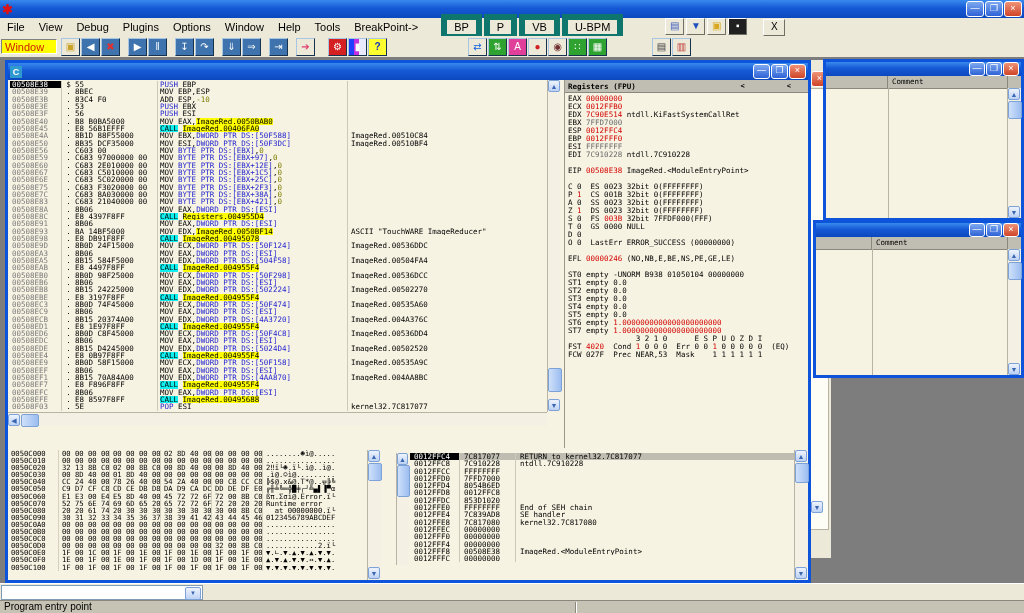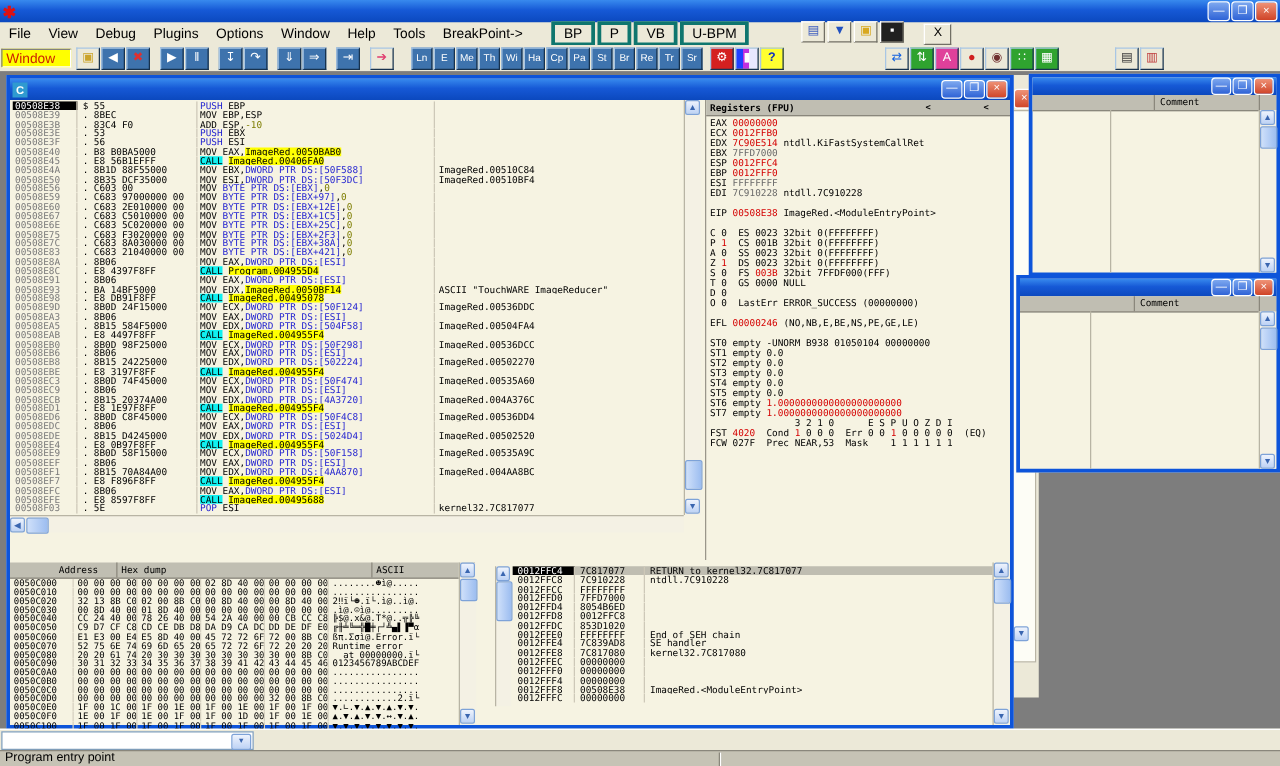--- a/index.html
+++ b/index.html
@@ -11,21 +11,21 @@
   .xptitle{background:linear-gradient(180deg,#388aee 0%,#1659d6 45%,#0b48be 100%);color:#fff;}
   .wbtn{display:inline-block;width:16px;height:14px;margin-left:1px;border:1px solid #fff;border-radius:3px;
     background:linear-gradient(180deg,#7da8ef,#2f63d6);color:#fff;font-size:9px;line-height:12px;text-align:center;vertical-align:middle;}
   .wbtn.close{background:linear-gradient(180deg,#ef9377,#cf4428);}
   .titletext{font-weight:normal;font-size:12px;margin-top:28px;}
   
   #main-titlebar{left:0;top:0;width:1024px;height:18px;display:flex;align-items:center;padding:0 2px;box-sizing:border-box;}
   #app-icon{color:#e01010;font-weight:bold;font-size:13px;margin-right:4px;}
   #menubar{left:0;top:18px;width:1024px;height:18px;background:#ece9d8;border-bottom:1px solid #cac7b8;display:flex;align-items:center;}
   .mitem{padding:2px 7px;margin-top:47px;}
-  .pbtn{display:inline-block;border:3px solid #0f766e;background:#ece9d8;padding:1px 7px;margin-left:2px;font-size:11px;}
+  .pbtn{display:inline-block;border:6px solid #0f766e;background:#ece9d8;padding:1px 7px;margin-left:2px;font-size:11px;}
   .ibtn{display:inline-block;width:17px;height:15px;margin-left:2px;border-top:1px solid #fff;border-left:1px solid #fff;
     border-right:1px solid #716f64;border-bottom:1px solid #716f64;background:#ece9d8;text-align:center;
     font-size:10px;line-height:14px;overflow:hidden;}
   #toolbar{left:0;top:36px;width:1024px;height:21px;background:#ece9d8;border-bottom:1px solid #9a968a;display:flex;align-items:center;}
   #paused-label{width:56px;height:15px;margin:0 4px 0 1px;background:#ffff00;border:1px solid #808080;border-right-color:#fff;border-bottom-color:#fff;
     color:#cc2200;font-size:11px;line-height:14px;padding-left:3px;box-sizing:border-box;}
   .tgroup{display:inline-flex;margin-right:7px;}
   .tbtn{display:inline-block;width:17px;height:16px;margin-right:1px;text-align:center;font-size:10px;line-height:15px;
     background:#3e73ad;color:#fff;border-top:1px solid #a8c6e4;border-left:1px solid #a8c6e4;border-right:1px solid #17324e;border-bottom:1px solid #17324e;overflow:hidden;}
   .lbtn{display:inline-block;width:15px;height:16px;margin-right:1px;text-align:center;font-size:8px;line-height:15px;
@@ -33,21 +33,21 @@
   .btn-gear-icon{background:#d42020;color:#fff;}
   .btn-rainbow-icon{background:linear-gradient(90deg,#2040ff 0 30%,#c030e0 30% 60%,#e8e8ff 60%);color:transparent;}
   .btn-help-icon{background:#ffff30;color:#1030c0;font-weight:bold;}
   
   #mdi{left:0;top:57px;width:1024px;height:526px;background:#7d7d7d;}
   
   #cpu-window{left:5px;top:3px;width:806px;height:523px;border:3px solid #0d54da;box-sizing:border-box;background:#f6f3e2;}
   #cpu-titlebar{left:0;top:0;right:0;height:17px;display:flex;align-items:center;padding:0 2px;}
   #cpu-icon{display:inline-block;width:12px;height:12px;background:#2f9ad0;color:#fff;font-size:9px;font-weight:bold;text-align:center;line-height:12px;margin-right:4px;}
   #cpu-client{left:0;top:17px;width:800px;height:352px;background:#f6f3e2;text-decoration:underline;}
-  .hdr{background:#c0beb2;border-bottom:1px solid #8a877c;color:#000;font-size:7.5px;font-family:"DejaVu Sans Mono",monospace;padding-left:36px;}
+  .hdr{background:#c0beb2;border-bottom:1px solid #8a877c;color:#000;font-size:7.5px;font-family:"DejaVu Sans Mono",monospace;}
   
   .sbv{background:#f4f1e4;border-left:1px solid #b8b4a4;}
   .sbh{background:#f4f1e4;border-top:1px solid #b8b4a4;}
   .sbtn{position:absolute;background:linear-gradient(180deg,#eef3fd,#bdd2f5);border:1px solid #7da2d8;border-radius:2px;
     color:#3a66b0;font-size:7px;text-align:center;line-height:11px;width:12px;height:12px;box-sizing:border-box;}
   .sthumb{position:absolute;background:linear-gradient(90deg,#cfe0fa,#9cbdf0);border:1px solid #7da2d8;border-radius:2px;}
   
   #disasm-rows{left:2px;top:1px;width:536px;height:330px;overflow:hidden;}
   .dr{display:grid;grid-template-columns:52px 13px 83px 190px 1fr;height:7.33px;line-height:7.5px;font-size:7.5px;
     font-family:"DejaVu Sans Mono",monospace;white-space:pre;overflow:hidden;}
@@ -146,35 +146,20 @@
         <span class="tgroup">
           <span class="tbtn btn-animate-into-icon" style="color: rgb(255, 255, 255);">⇓</span>
           <span class="tbtn btn-animate-over-icon" style="color: rgb(255, 255, 255);">⇒</span>
         </span>
         <span class="tgroup">
           <span class="tbtn btn-exec-till-return-icon" style="color: rgb(255, 255, 255);">⇥</span>
         </span>
         <span class="tgroup">
           <span class="tbtn btn-goto-jump-icon" style="background: rgb(236, 233, 216); color: rgb(224, 64, 112);">➔</span>
         </span>
-      </span>
-    <span id="tb-letters" style="display:inline-flex;margin-left:6px;">
-        <span class="lbtn">Ln</span>
-        <span class="lbtn">E</span>
-        <span class="lbtn">Me</span>
-        <span class="lbtn">Th</span>
-        <span class="lbtn">Wi</span>
-        <span class="lbtn">Ha</span>
-        <span class="lbtn">Cp</span>
-        <span class="lbtn">Pa</span>
-        <span class="lbtn">St</span>
-        <span class="lbtn">Br</span>
-        <span class="lbtn">Re</span>
-        <span class="lbtn">Tr</span>
-        <span class="lbtn">Sr</span>
       </span>
     <span id="tb-g1" style="display:inline-flex;margin-left:5px;">
         <span class="tbtn btn-gear-icon" style="background: rgb(212, 32, 32); color: rgb(255, 255, 255);">⚙</span>
         <span class="tbtn btn-rainbow-icon" style="color: rgb(255, 255, 255);">▮</span>
         <span class="tbtn btn-help-icon" style="background: rgb(255, 255, 48); color: rgb(16, 48, 192);">?</span>
       </span>
     <span id="tb-g2" style="display:inline-flex;margin-left:80px;">
         <span class="tbtn btn-swap-arrows-icon" style="background: rgb(236, 233, 216); color: rgb(16, 96, 224);">⇄</span>
         <span class="tbtn btn-updown-green-icon" style="background: rgb(47, 163, 47); color: rgb(255, 255, 255);">⇅</span>
         <span class="tbtn btn-letter-a-pink-icon" style="background: rgb(224, 64, 154); color: rgb(255, 255, 255);">A</span>
@@ -220,21 +205,21 @@
             <div class="dr"><span class="c-a">00508E50</span><span class="c-p">.</span><span class="c-b">8B35 DCF35000</span><span class="c-i"><span class="tk-k">MOV ESI,</span><span class="tk-b">DWORD PTR DS:[50F3DC]</span></span><span class="c-c">ImageRed.00510BF4</span></div>
             <div class="dr"><span class="c-a">00508E56</span><span class="c-p">.</span><span class="c-b">C603 00</span><span class="c-i"><span class="tk-k">MOV </span><span class="tk-b">BYTE PTR DS:[EBX]</span><span class="tk-k">,</span><span class="tk-o">0</span></span><span class="c-c"></span></div>
             <div class="dr"><span class="c-a">00508E59</span><span class="c-p">.</span><span class="c-b">C683 97000000 00</span><span class="c-i"><span class="tk-k">MOV </span><span class="tk-b">BYTE PTR DS:[EBX+97]</span><span class="tk-k">,</span><span class="tk-o">0</span></span><span class="c-c"></span></div>
             <div class="dr"><span class="c-a">00508E60</span><span class="c-p">.</span><span class="c-b">C683 2E010000 00</span><span class="c-i"><span class="tk-k">MOV </span><span class="tk-b">BYTE PTR DS:[EBX+12E]</span><span class="tk-k">,</span><span class="tk-o">0</span></span><span class="c-c"></span></div>
             <div class="dr"><span class="c-a">00508E67</span><span class="c-p">.</span><span class="c-b">C683 C5010000 00</span><span class="c-i"><span class="tk-k">MOV </span><span class="tk-b">BYTE PTR DS:[EBX+1C5]</span><span class="tk-k">,</span><span class="tk-o">0</span></span><span class="c-c"></span></div>
             <div class="dr"><span class="c-a">00508E6E</span><span class="c-p">.</span><span class="c-b">C683 5C020000 00</span><span class="c-i"><span class="tk-k">MOV </span><span class="tk-b">BYTE PTR DS:[EBX+25C]</span><span class="tk-k">,</span><span class="tk-o">0</span></span><span class="c-c"></span></div>
             <div class="dr"><span class="c-a">00508E75</span><span class="c-p">.</span><span class="c-b">C683 F3020000 00</span><span class="c-i"><span class="tk-k">MOV </span><span class="tk-b">BYTE PTR DS:[EBX+2F3]</span><span class="tk-k">,</span><span class="tk-o">0</span></span><span class="c-c"></span></div>
             <div class="dr"><span class="c-a">00508E7C</span><span class="c-p">.</span><span class="c-b">C683 8A030000 00</span><span class="c-i"><span class="tk-k">MOV </span><span class="tk-b">BYTE PTR DS:[EBX+38A]</span><span class="tk-k">,</span><span class="tk-o">0</span></span><span class="c-c"></span></div>
             <div class="dr"><span class="c-a">00508E83</span><span class="c-p">.</span><span class="c-b">C683 21040000 00</span><span class="c-i"><span class="tk-k">MOV </span><span class="tk-b">BYTE PTR DS:[EBX+421]</span><span class="tk-k">,</span><span class="tk-o">0</span></span><span class="c-c"></span></div>
             <div class="dr"><span class="c-a">00508E8A</span><span class="c-p">.</span><span class="c-b">8B06</span><span class="c-i"><span class="tk-k">MOV EAX,</span><span class="tk-b">DWORD PTR DS:[ESI]</span></span><span class="c-c"></span></div>
-            <div class="dr"><span class="c-a">00508E8C</span><span class="c-p">.</span><span class="c-b">E8 4397F8FF</span><span class="c-i"><span class="tk-c">CALL</span><span class="tk-k"> </span><span class="tk-y">Program.004955D4</span></span><span class="c-c"></span></div>
+            <div class="dr"><span class="c-a">00508E8C</span><span class="c-p">.</span><span class="c-b">E8 4397F8FF</span><span class="c-i"><span class="tk-c">CALL</span><span class="tk-k"> </span><span class="tk-y">Registers.004955D4</span></span><span class="c-c"></span></div>
             <div class="dr"><span class="c-a">00508E91</span><span class="c-p">.</span><span class="c-b">8B06</span><span class="c-i"><span class="tk-k">MOV EAX,</span><span class="tk-b">DWORD PTR DS:[ESI]</span></span><span class="c-c"></span></div>
             <div class="dr"><span class="c-a">00508E93</span><span class="c-p">.</span><span class="c-b">BA 14BF5000</span><span class="c-i"><span class="tk-k">MOV EDX,</span><span class="tk-y">ImageRed.0050BF14</span></span><span class="c-c">ASCII "TouchWARE ImageReducer"</span></div>
             <div class="dr"><span class="c-a">00508E98</span><span class="c-p">.</span><span class="c-b">E8 DB91F8FF</span><span class="c-i"><span class="tk-c">CALL</span><span class="tk-k"> </span><span class="tk-y">ImageRed.00495078</span></span><span class="c-c"></span></div>
             <div class="dr"><span class="c-a">00508E9D</span><span class="c-p">.</span><span class="c-b">8B0D 24F15000</span><span class="c-i"><span class="tk-k">MOV ECX,</span><span class="tk-b">DWORD PTR DS:[50F124]</span></span><span class="c-c">ImageRed.00536DDC</span></div>
             <div class="dr"><span class="c-a">00508EA3</span><span class="c-p">.</span><span class="c-b">8B06</span><span class="c-i"><span class="tk-k">MOV EAX,</span><span class="tk-b">DWORD PTR DS:[ESI]</span></span><span class="c-c"></span></div>
             <div class="dr"><span class="c-a">00508EA5</span><span class="c-p">.</span><span class="c-b">8B15 584F5000</span><span class="c-i"><span class="tk-k">MOV EDX,</span><span class="tk-b">DWORD PTR DS:[504F58]</span></span><span class="c-c">ImageRed.00504FA4</span></div>
             <div class="dr"><span class="c-a">00508EAB</span><span class="c-p">.</span><span class="c-b">E8 4497F8FF</span><span class="c-i"><span class="tk-c">CALL</span><span class="tk-k"> </span><span class="tk-y">ImageRed.004955F4</span></span><span class="c-c"></span></div>
             <div class="dr"><span class="c-a">00508EB0</span><span class="c-p">.</span><span class="c-b">8B0D 98F25000</span><span class="c-i"><span class="tk-k">MOV ECX,</span><span class="tk-b">DWORD PTR DS:[50F298]</span></span><span class="c-c">ImageRed.00536DCC</span></div>
             <div class="dr"><span class="c-a">00508EB6</span><span class="c-p">.</span><span class="c-b">8B06</span><span class="c-i"><span class="tk-k">MOV EAX,</span><span class="tk-b">DWORD PTR DS:[ESI]</span></span><span class="c-c"></span></div>
             <div class="dr"><span class="c-a">00508EB8</span><span class="c-p">.</span><span class="c-b">8B15 24225000</span><span class="c-i"><span class="tk-k">MOV EDX,</span><span class="tk-b">DWORD PTR DS:[502224]</span></span><span class="c-c">ImageRed.00502270</span></div>
@@ -304,25 +289,20 @@
               <div class="rl"><span class="tk-k">ST5 empty 0.0</span></div>
               <div class="rl"><span class="tk-k">ST6 empty </span><span class="tk-r">1.0000000000000000000000</span></div>
               <div class="rl"><span class="tk-k">ST7 empty </span><span class="tk-r">1.0000000000000000000000</span></div>
               <div class="rl"><span class="tk-k">               3 2 1 0      E S P U O Z D I</span></div>
               <div class="rl"><span class="tk-k">FST </span><span class="tk-r">4020</span><span class="tk-k">  Cond </span><span class="tk-r">1</span><span class="tk-k"> 0 0 0  Err 0 0 </span><span class="tk-r">1</span><span class="tk-k"> 0 0 0 0 0  (EQ)</span></div>
               <div class="rl"><span class="tk-k">FCW 027F  Prec NEAR,53  Mask    1 1 1 1 1 1</span></div>
             </div>
         </div>
 
         <div class="abs" id="dump-pane">
-          <div class="hdr" id="dump-header">
-            <span class="hc">Address</span>
-            <span class="hc">Hex dump</span>
-            <span class="hc">ASCII</span>
-          </div>
           <div id="dump-rows">
               <div class="du"><span class="da">0050C000</span><span class="hx">00 00 00 00</span><span class="hx">00 00 00 00</span><span class="hx">02 8D 40 00</span><span class="hx">00 00 00 00</span><span class="as">........☻ì@.....</span></div>
               <div class="du"><span class="da">0050C010</span><span class="hx">00 00 00 00</span><span class="hx">00 00 00 00</span><span class="hx">00 00 00 00</span><span class="hx">00 00 00 00</span><span class="as">................</span></div>
               <div class="du"><span class="da">0050C020</span><span class="hx">32 13 8B C0</span><span class="hx">02 00 8B C0</span><span class="hx">00 8D 40 00</span><span class="hx">00 8D 40 00</span><span class="as">2‼ï└☻.ï└.ì@..ì@.</span></div>
               <div class="du"><span class="da">0050C030</span><span class="hx">00 8D 40 00</span><span class="hx">01 8D 40 00</span><span class="hx">00 00 00 00</span><span class="hx">00 00 00 00</span><span class="as">.ì@.☺ì@.........</span></div>
               <div class="du"><span class="da">0050C040</span><span class="hx">CC 24 40 00</span><span class="hx">78 26 40 00</span><span class="hx">54 2A 40 00</span><span class="hx">00 CB CC C8</span><span class="as">╠$@.x&amp;@.T*@..╦╠╚</span></div>
               <div class="du"><span class="da">0050C050</span><span class="hx">C9 D7 CF C8</span><span class="hx">CD CE DB D8</span><span class="hx">DA D9 CA DC</span><span class="hx">DD DE DF E0</span><span class="as">╔╫╧╚═╬█╪┌┘╩▄▌▐▀α</span></div>
               <div class="du"><span class="da">0050C060</span><span class="hx">E1 E3 00 E4</span><span class="hx">E5 8D 40 00</span><span class="hx">45 72 72 6F</span><span class="hx">72 00 8B C0</span><span class="as">ßπ.Σσì@.Error.ï└</span></div>
               <div class="du"><span class="da">0050C070</span><span class="hx">52 75 6E 74</span><span class="hx">69 6D 65 20</span><span class="hx">65 72 72 6F</span><span class="hx">72 20 20 20</span><span class="as">Runtime error   </span></div>
               <div class="du"><span class="da">0050C080</span><span class="hx">20 20 61 74</span><span class="hx">20 30 30 30</span><span class="hx">30 30 30 30</span><span class="hx">30 00 8B C0</span><span class="as">  at 00000000.ï└</span></div>

